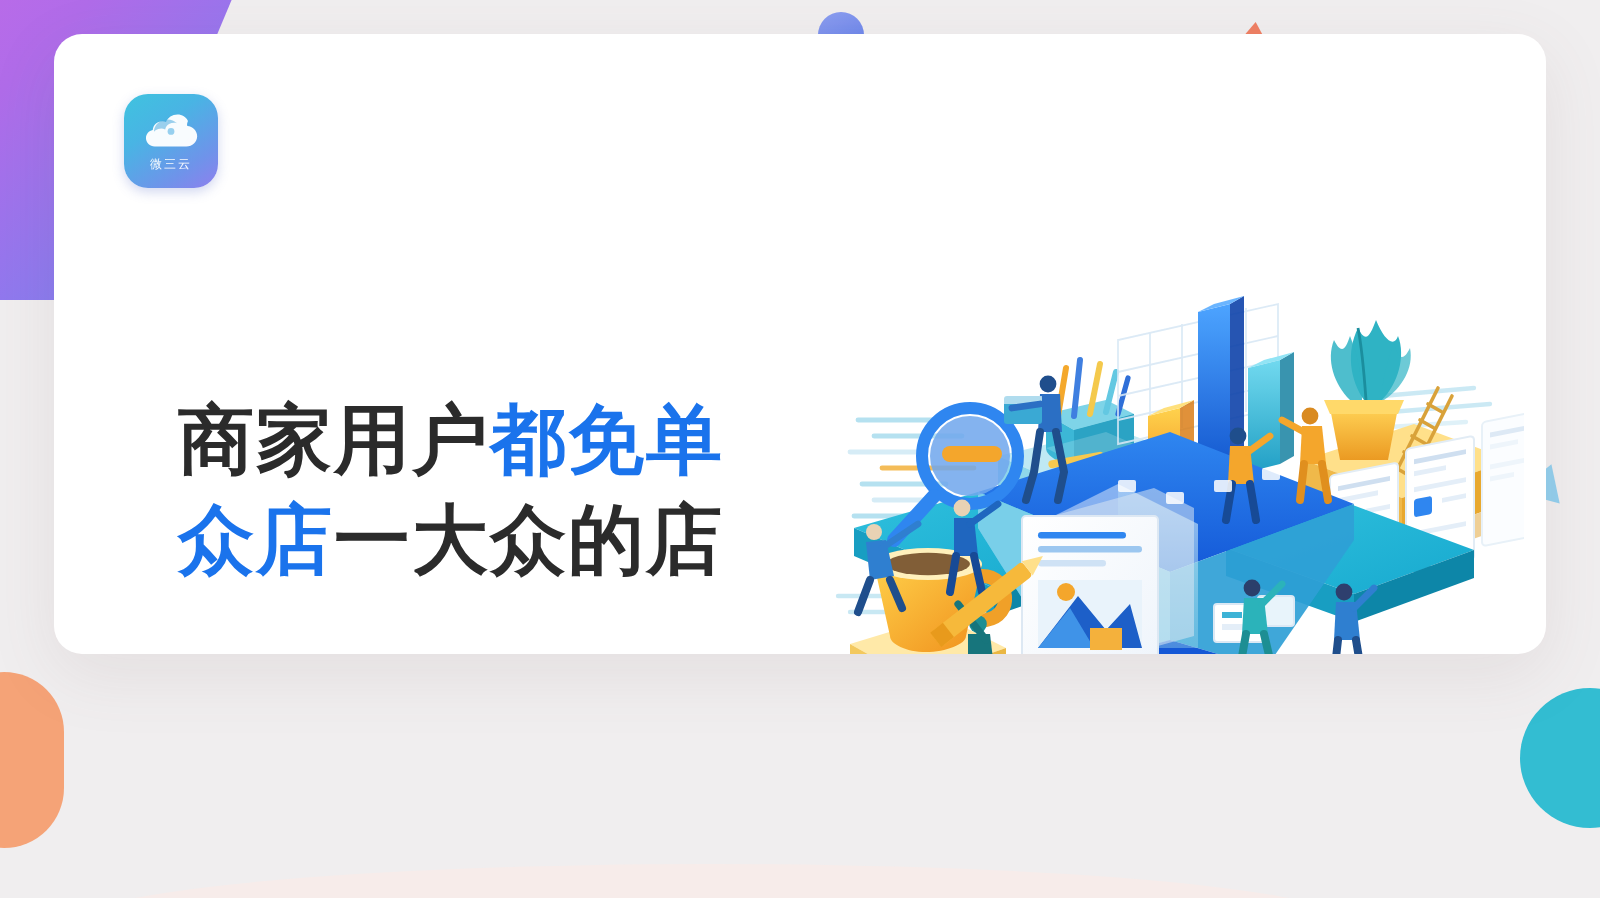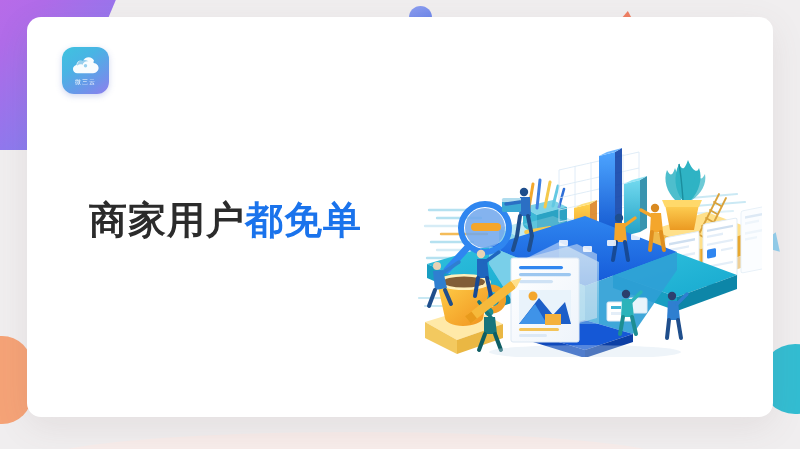--- a/index.html
+++ b/index.html
@@ -43,21 +43,21 @@
     position:absolute;left:760px;top:344px;width:70px;height:70px;border-radius:50%;
     background:#33bdd2;
   }
   .deco-arc-bottom{
     position:absolute;left:36px;top:432px;width:640px;height:60px;border-radius:50%;
     background:#f7ecea;
   }
 
   
   .card{
-    position:absolute;left:27px;top:17px;width:746px;height:400px;
+    position:absolute;left:27px;top:17px;width:746px;height:310px;
     background:#ffffff;border-radius:14px;
     box-shadow:0 10px 34px rgba(120,90,90,0.10);
     overflow:hidden;
   }
 
   
   .logo{
     position:absolute;left:35px;top:30px;width:47px;height:47px;border-radius:12px;
     background:linear-gradient(145deg,#3fc3df 0%,#49b4e4 35%,#6f93ea 75%,#8f7fee 100%);
     box-shadow:0 2px 6px rgba(90,110,200,0.28);
@@ -104,20 +104,23 @@
         <path d="M30.5 5.5c-1.1-2.3-3.6-3.9-6.5-3.9-3.2 0-6 1.9-7.1 4.6-0.7-0.3-1.5-0.5-2.3-0.5-3.1 0-5.7 2.4-5.9 5.4-2.4 0.5-4.2 2.5-4.2 5 0 2.9 2.4 5.2 5.4 5.2h19.6c3.7 0 6.7-2.8 6.7-6.3 0-3.3-2.7-6-6.1-6.3-0.4-1.2 0-2.1 0.4-3.2z" fill="#ffffff" opacity="0.96"></path>
         <path d="M9.5 11.5c0.4-3.9 4-6.9 8.3-6.9 2.3 0 4.4 0.9 5.9 2.3-1.6-0.5-3.4-0.3-4.9 0.6-1.3 0.8-2.1 2-2.4 3.3-1.3-0.6-2.9-0.7-4.3-0.2-1 0.3-1.9 0.9-2.6 1.6z" fill="#4aa9df" opacity="0.55"></path>
         <circle cx="20" cy="12" r="2.1" fill="#63b8e6" opacity="0.65"></circle>
       </svg>
       <span class="logo-text">微三云</span>
     </div>
 
     <div class="headline">
       <span class="hl-line">
         <span class="hl-dark">商家用户</span><span class="hl-blue">都免单</span>
+      </span>
+      <span class="hl-line">
+        <span class="hl-blue">众店</span><span class="hl-dark">一大众的店</span>
       </span>
     </div>
 
     <div class="illus">
       <svg viewBox="0 0 355 245" xmlns="http://www.w3.org/2000/svg">
         <defs>
           <linearGradient id="gTopFace" x1="0" y1="0" x2="0" y2="1">
             <stop offset="0%" stop-color="#2f86f0"></stop>
               <stop offset="100%" stop-color="#1459d8"></stop>
           </linearGradient>

